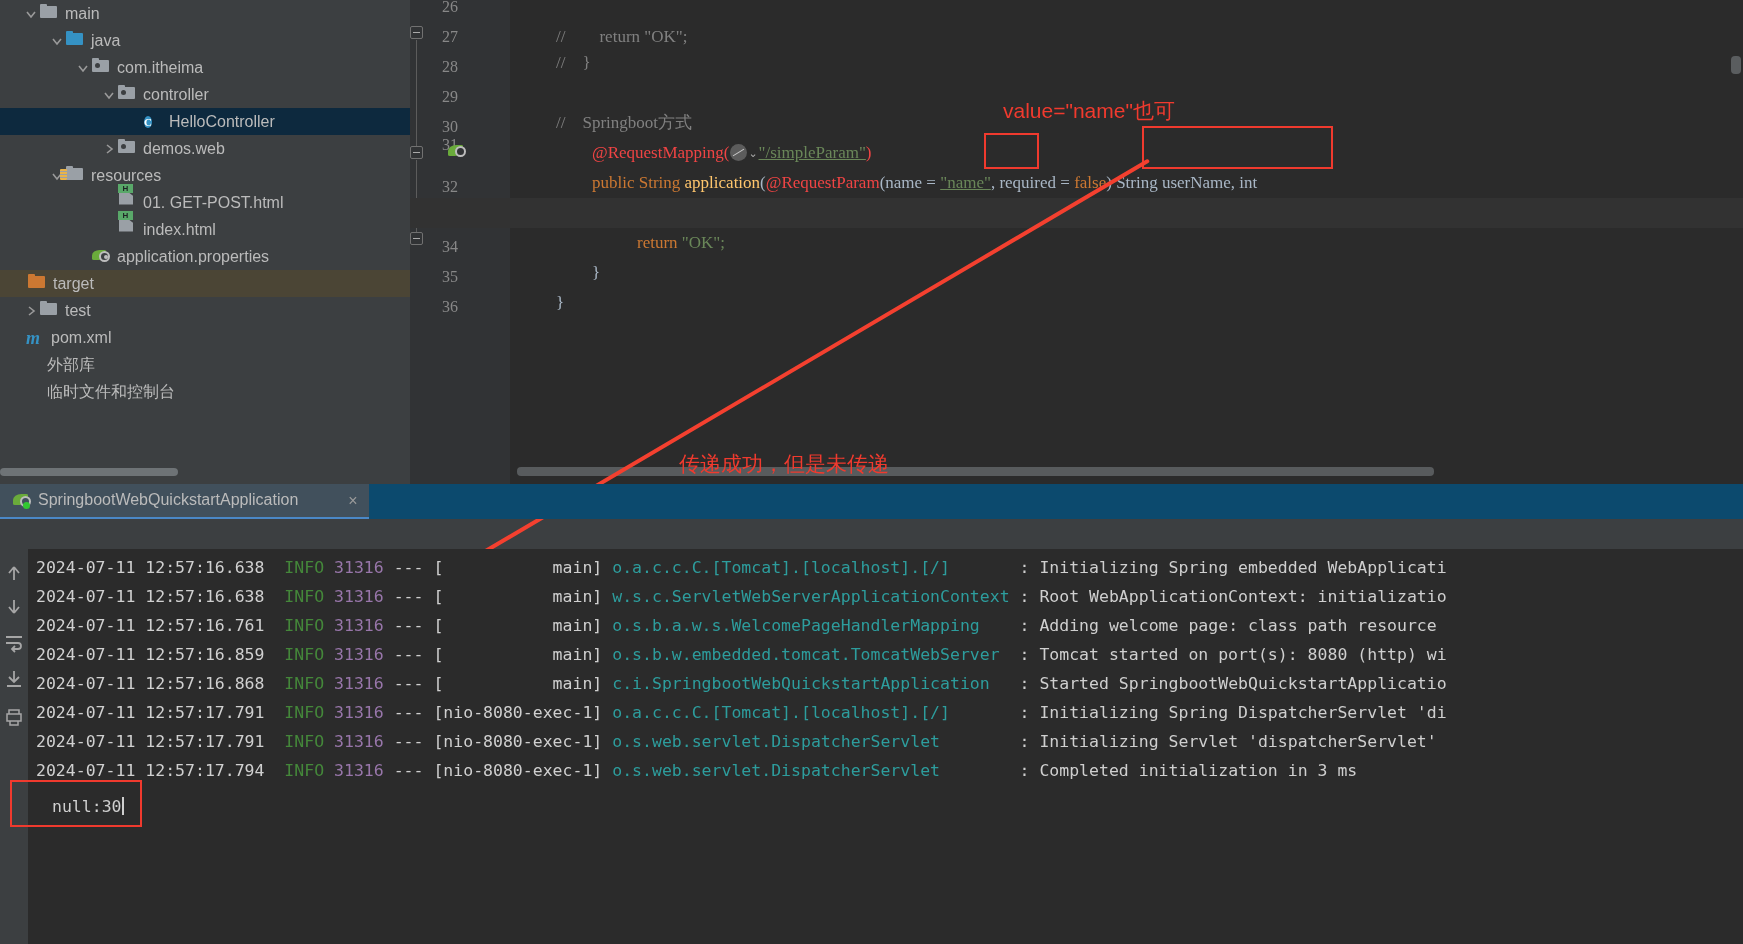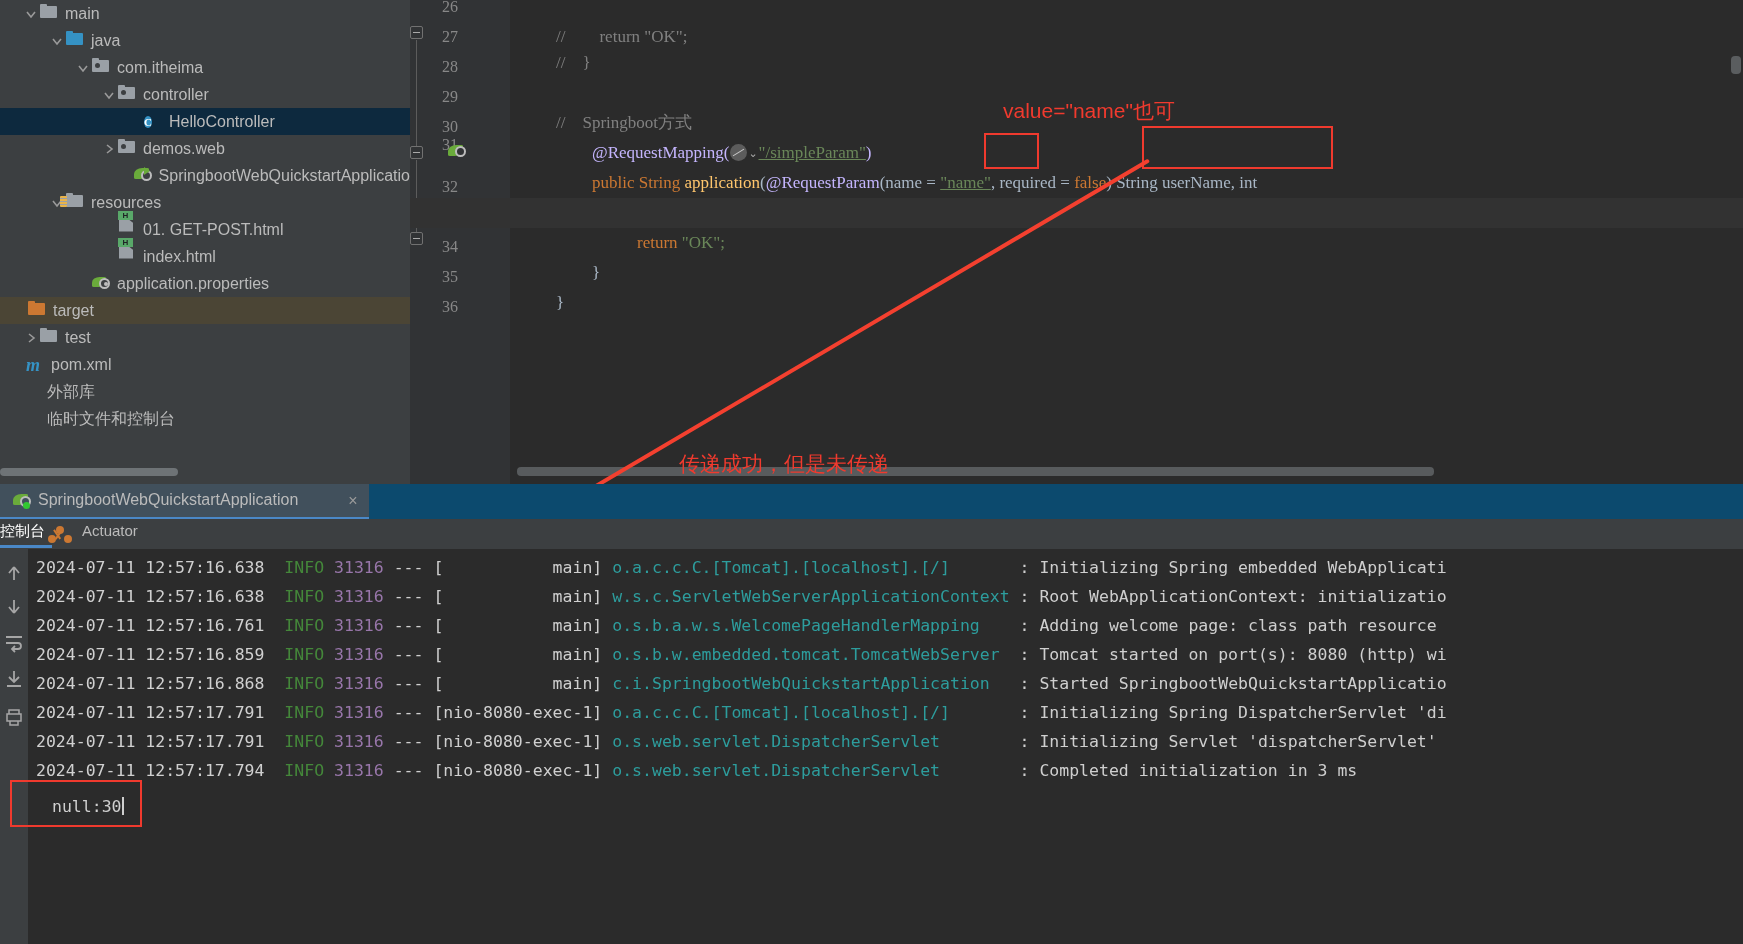--- a/index.html
+++ b/index.html
@@ -155,21 +155,21 @@
   .code-line {
     position:absolute; left:0; height:30px; line-height:30px; white-space:pre;
     font-size:17px; color:#a9b7c6;
   }
   .code-line.cur-line {
     background:#323232; left:-100px; padding-left:100px; width:1433px;
   }
   .kw { color:#cc7832; }
   .str { color:#6a8759; }
   .cmt { color:#808080; }
-  .ann { color:#c4b5fd; }
+  .ann { color:#ef4444; }
   .mth { color:#ffc66d; }
   .fld { color:#9876aa; font-style:italic; }
   .lnk { color:#6a8759; text-decoration:underline; }
   .lnk2 { color:#6a8759; text-decoration:underline; }
 
   .globe-icon {
     display:inline-block; width:17px; height:17px; vertical-align:-3px;
     border-radius:50%; background:#5c5c5c; position:relative; margin:0 1px;
   }
   .globe-icon:after {
@@ -342,26 +342,20 @@
         </div>
         <div class="tree-row">
           <span style="display:inline-block;width:100px"></span>
           <span class="arrow">
             <svg width="12" height="12" viewBox="0 0 12 12">
               <path d="M4 2 L9 6 L4 10" stroke="#9a9a9a" stroke-width="1.6" fill="none"></path>
             </svg>
           </span>
           <span class="tree-icon"><span class="folder pkg"><span class="dot"></span></span></span>
           <span class="tree-label">demos.web</span>
-        </div>
-        <div class="tree-row">
-          <span style="display:inline-block;width:126px"></span>
-          <span class="arrow"></span>
-          <span class="tree-icon"><span class="spring-icon"><span class="leaf"></span><span class="ring"></span><span class="play"></span></span></span>
-          <span class="tree-label">SpringbootWebQuickstartApplicatio</span>
         </div>
         <div class="tree-row">
           <span style="display:inline-block;width:48px"></span>
           <span class="arrow">
             <svg width="12" height="12" viewBox="0 0 12 12">
               <path d="M2 4 L6 9 L10 4" stroke="#9a9a9a" stroke-width="1.6" fill="none"></path>
             </svg>
           </span>
           <span class="tree-icon"><span class="folder grey res"><span class="bars"></span></span></span>
           <span class="tree-label">resources</span>
@@ -516,32 +510,20 @@
     <div class="runtab-underline"></div>
     <div class="runtab-icon">
       <div class="leaf"></div>
         <div class="ring"></div>
         <div class="dot"></div>
     </div>
     <div class="runtab-label">SpringbootWebQuickstartApplication</div>
     <div class="runtab-close">×</div>
   </div>
 
-  <div class="console-head">
-    <div class="chead-tab active" style="left:0px;">控制台</div>
-    <div class="chead-underline"></div>
-    <div class="actuator-icon">
-      <span style="left:0px; top:11px;"></span>
-      <span style="left:8px; top:2px;"></span>
-      <span style="left:16px; top:11px;"></span>
-      <i style="left:5px; top:6px; transform:rotate(-35deg);"></i>
-      <i style="left:13px; top:6px; transform:rotate(35deg);"></i>
-    </div>
-    <div class="chead-tab" style="left:82px;">Actuator</div>
-  </div>
 
   <div class="console-body">
 
     <div class="console-side">
       <svg class="cside-btn" style="top:14px;" viewBox="0 0 20 20">
         <path d="M10 4 L10 17 M10 4 L5 10 M10 4 L15 10" stroke="#a6a6a6" stroke-width="1.8" fill="none"></path>
       </svg>
       <svg class="cside-btn" style="top:48px;" viewBox="0 0 20 20">
         <path d="M10 3 L10 16 M10 16 L5 10 M10 16 L15 10" stroke="#a6a6a6" stroke-width="1.8" fill="none"></path>
       </svg>

